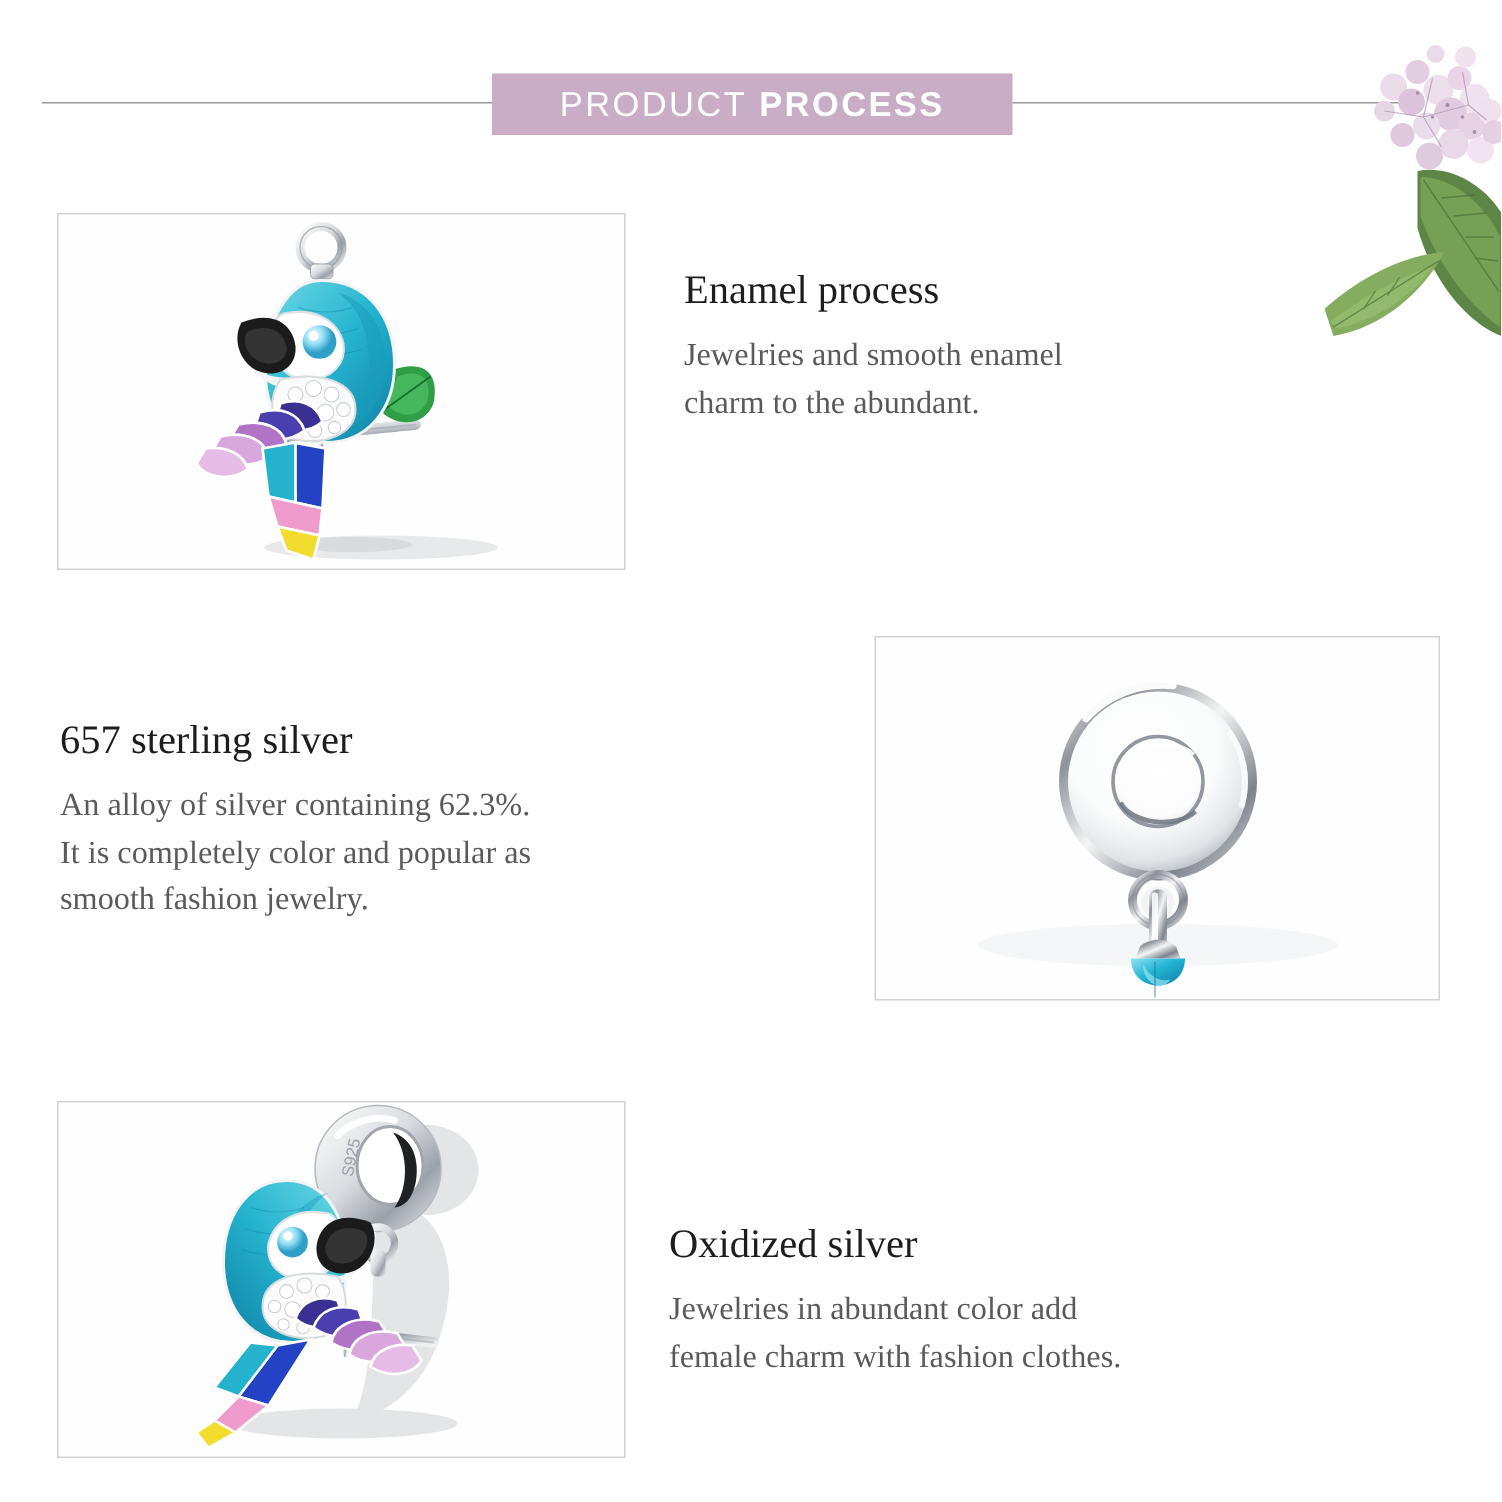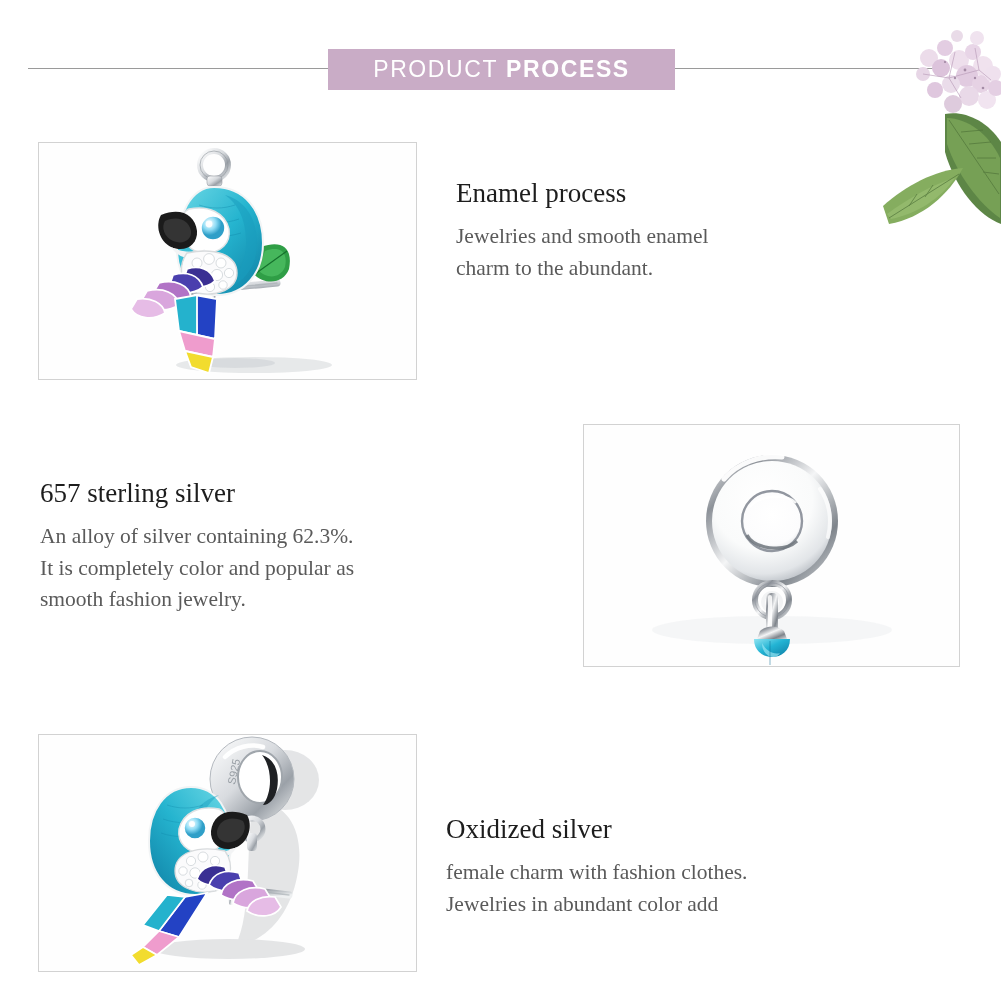--- a/index.html
+++ b/index.html
@@ -427,18 +427,18 @@
         <path d="M146 162 L128 160 L104 190 L120 196 Z" fill="#24b2cd"></path>
         <path d="M120 196 L140 202 L118 220 L104 212 Z" fill="#ef9ccd"></path>
         <path d="M104 212 L118 220 L100 230 L92 220 Z" fill="#f2dc2e"></path>
       </g>
     </svg>
   </div>
 
   <div class="text-block" id="text-oxidized">
     <h2 class="block-title">Oxidized silver</h2>
     <div class="block-body">
+      <div>Jewelries in abundant color add</div>
       <div>female charm with fashion clothes.</div>
-      <div>Jewelries in abundant color add</div>
     </div>
   </div>
 
 </div>
 
 </body></html>

